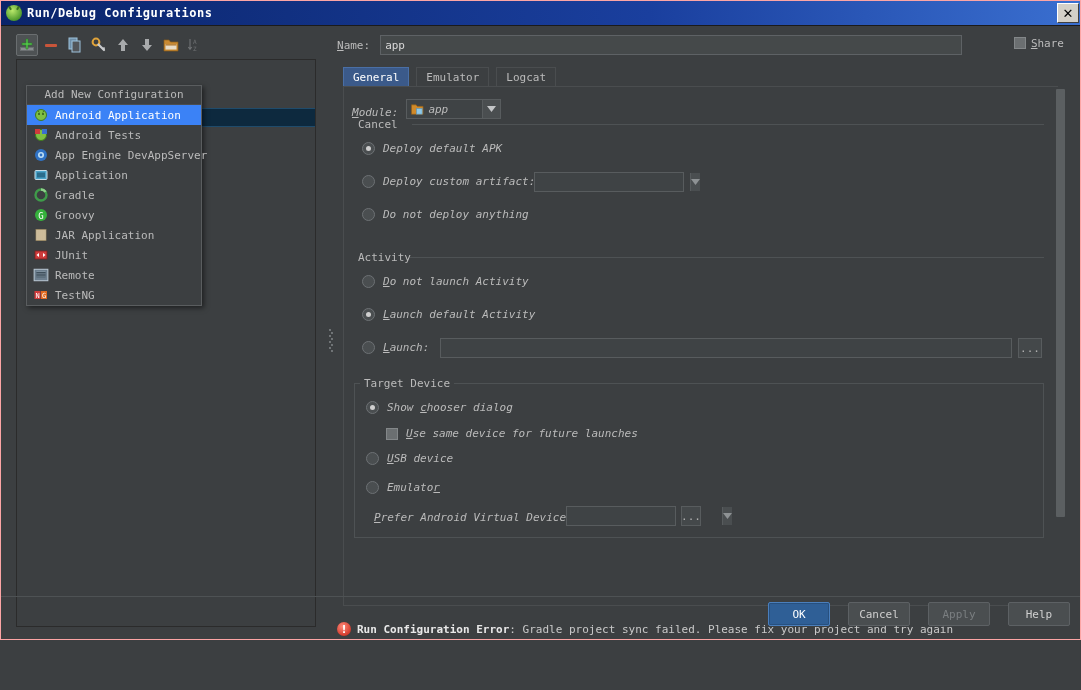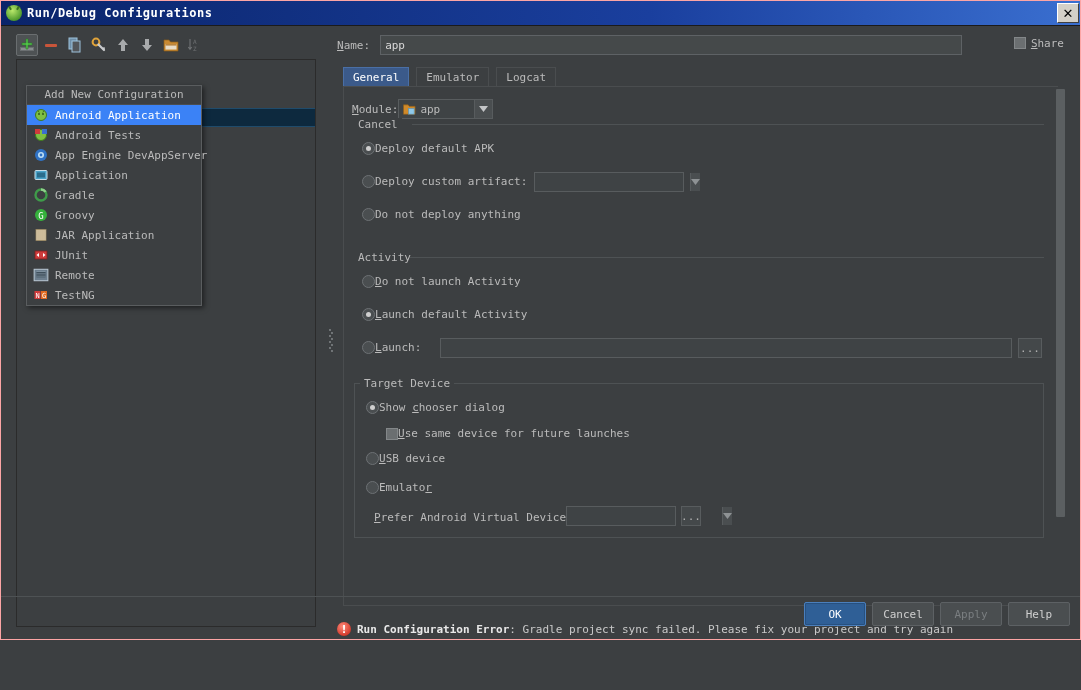--- a/index.html
+++ b/index.html
@@ -193,21 +193,21 @@
   .radio {
     width: 13px; height: 13px; border-radius: 50%;
     background: #4a4e50; border: 1px solid #6d7174;
     box-sizing: border-box; display: inline-block;
     position: relative; flex: 0 0 auto; cursor: pointer;
   }
   .radio.on::after {
     content: ''; position: absolute; left: 3px; top: 3px;
     width: 5px; height: 5px; border-radius: 50%; background: #cfcfcf;
   }
-  .row { position: absolute; display: flex; align-items: center; gap: 0; }
+  .row { position: absolute; display: flex; align-items: flex-end; gap: 8px; font-style: italic; }
 
   .txtinput {
     background: #3f4345; border: 1px solid #585c5e;
     color: #d8d8d8; font-size: 11px;
     font-family: "DejaVu Sans Mono", monospace;
     box-sizing: border-box; padding: 0 4px; outline: none;
   }
   .combo {
     display: flex; align-items: stretch;
     border: 1px solid #585c5e; background: #3f4345;
@@ -252,21 +252,21 @@
   }
   #error-text {
     color: #c9c9c9; font-size: 11px;
     font-family: "DejaVu Sans Mono", monospace; white-space: nowrap;
   }
   #error-text b { color: #e8e8e8; margin-top: 36px; }
 
   
   #btn-bar {
     position: absolute; right: 10px; bottom: 13px;
-    display: flex; align-items: center; gap: 6px;
+    display: flex; align-items: center; gap: 18px;
   }
   .dlg-btn {
     width: 62px; height: 24px;
     border: 1px solid #5d6164; background: #4a4e50;
     color: #cfcfcf; font-size: 11px;
     font-family: "DejaVu Sans Mono", monospace;
     display: flex; align-items: center; justify-content: center;
     border-radius: 2px; cursor: pointer; box-sizing: border-box;
   }
   .dlg-btn.primary {

